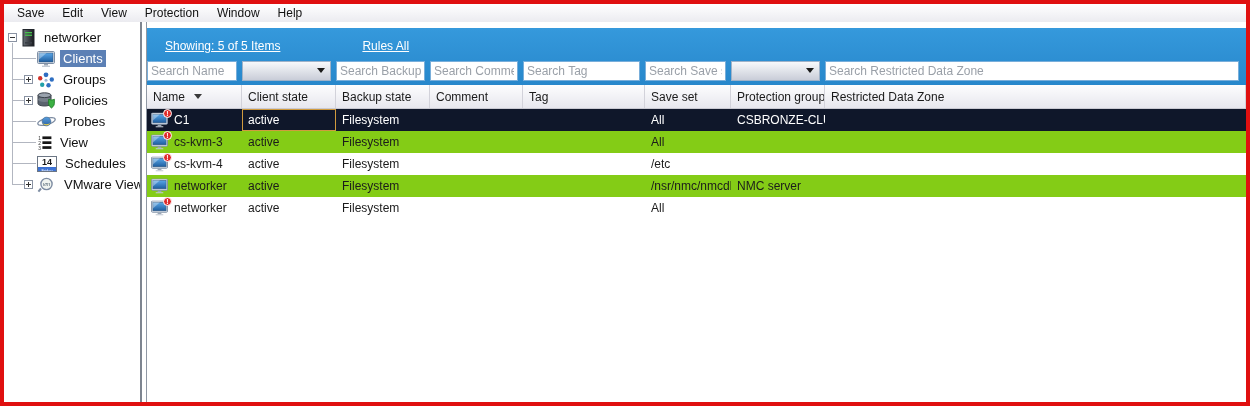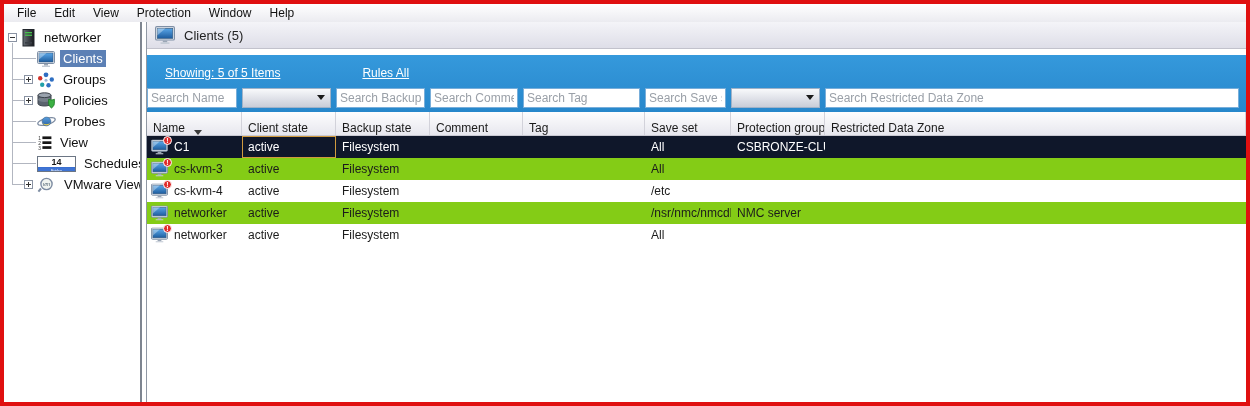--- a/index.html
+++ b/index.html
@@ -48,21 +48,21 @@
     content:""; position:absolute; left:8px; top:10px; height:1px; width:24px; background:#b2b6c0;
   }
   .tree-item.has-exp::before { width:12px; }
   .tree-item .expander { position:absolute; left:20px; top:6px; line-height:0; }
   .tree-root .expander { line-height:0; }
   .tree-label { padding:1px 3px; white-space:nowrap; }
   .tree-label.sel { background:#5c80b5; color:#fff; }
   .ticon { line-height:0; flex:0 0 auto; }
 
   
-  .cal { width:39px; height:16px; border:1px solid #6c7684; background:#fff; display:flex; flex-direction:column; overflow:hidden; }
+  .cal { width:20px; height:16px; border:1px solid #6c7684; background:#fff; display:flex; flex-direction:column; overflow:hidden; }
   .cal-day { flex:1; font-size:9px; font-weight:bold; color:#1a1a1a; text-align:center; line-height:10px; border-bottom:1px solid #3a6fd0; }
   .cal-label { height:5px; background:#3f74d4; color:#fff; font-size:4px; line-height:5px; text-align:center; }
 
   
   .main { flex:1; display:flex; flex-direction:column; background:#fff; padding-left:4px; min-width:0; }
   .panel { flex:1; display:flex; flex-direction:column; border-left:1px solid #9098a4; min-width:0; }
 
   .header-bar {
     flex:0 0 27px;
     background:linear-gradient(#f4f4f8,#dedee8);
@@ -103,21 +103,21 @@
   }
   .dd-value { flex:1; font-size:12px; color:#333; padding-left:4px; overflow:hidden; }
   .dd-arrow { width:0; height:0; border-left:4px solid transparent; border-right:4px solid transparent; border-top:5px solid #1a1a1a; }
 
   .thead {
     flex:0 0 24px;
     background:linear-gradient(#fdfdfe,#e7e7ee);
     border-bottom:1px solid #c9c9d2;
   }
   .th {
-    display:flex; align-items:flex-end; padding-left:6px; font-size:12px; color:#1a1a1a;
+    display:flex; align-items:center; padding-left:6px; font-size:12px; color:#1a1a1a;
     border-right:1px solid #d2d2da; white-space:nowrap; overflow:hidden; cursor:default;
   }
   .sort-arrow { width:0; height:0; border-left:4px solid transparent; border-right:4px solid transparent; border-top:5px solid #3a3a3a; margin-left:9px; }
 
   .tr { height:22px; align-items:stretch; font-size:12px; color:#1b1b1b; }
   .tr.alt { background:#84cc16; }
   .tr.selected { background:#0f172a; color:#fff; }
   .td { padding-left:6px; white-space:nowrap; overflow:hidden; display:flex; align-items:center; }
   .td.name-cell { padding-left:4px; gap:6px; }
   .td.focus-cell { box-shadow:inset 0 0 0 1px #d09a3e; }
@@ -163,21 +163,21 @@
       <rect x="0.5" y="0.5" width="8" height="8" fill="#fff" stroke="#8a93a3"></rect>
       <line x1="2" y1="4.5" x2="7" y2="4.5" stroke="#333" stroke-width="1"></line>
       <line x1="4.5" y1="2" x2="4.5" y2="7" stroke="#333" stroke-width="1"></line>
     </symbol>
   </defs>
 </svg>
 
 <div class="frame">
 
   <div class="menubar">
-    <span class="menu-item">File</span>
+    <span class="menu-item">Save</span>
     <span class="menu-item">Edit</span>
     <span class="menu-item">View</span>
     <span class="menu-item">Protection</span>
     <span class="menu-item">Window</span>
     <span class="menu-item">Help</span>
   </div>
 
   <div class="content">
 
     <div class="sidebar">
@@ -293,28 +293,20 @@
           </span>
           <span class="tree-label">VMware View</span>
         </div>
 
       </div>
     </div>
 
     <div class="main">
       <div class="panel">
 
-        <div class="header-bar">
-          <span class="ticon">
-            <svg width="20" height="18" viewBox="0 0 18 16">
-                <use href="#sym-monitor"></use>
-              </svg>
-          </span>
-          <span class="header-title">Clients (5)</span>
-        </div>
 
         <div class="gap"></div>
 
         <div class="bluebar">
           <div class="links-row">
             <span class="blue-link">Showing: 5 of 5 Items</span>
             <span class="blue-link">Rules All</span>
           </div>
           <div class="cols search-row">
             <div class="search-cell">

